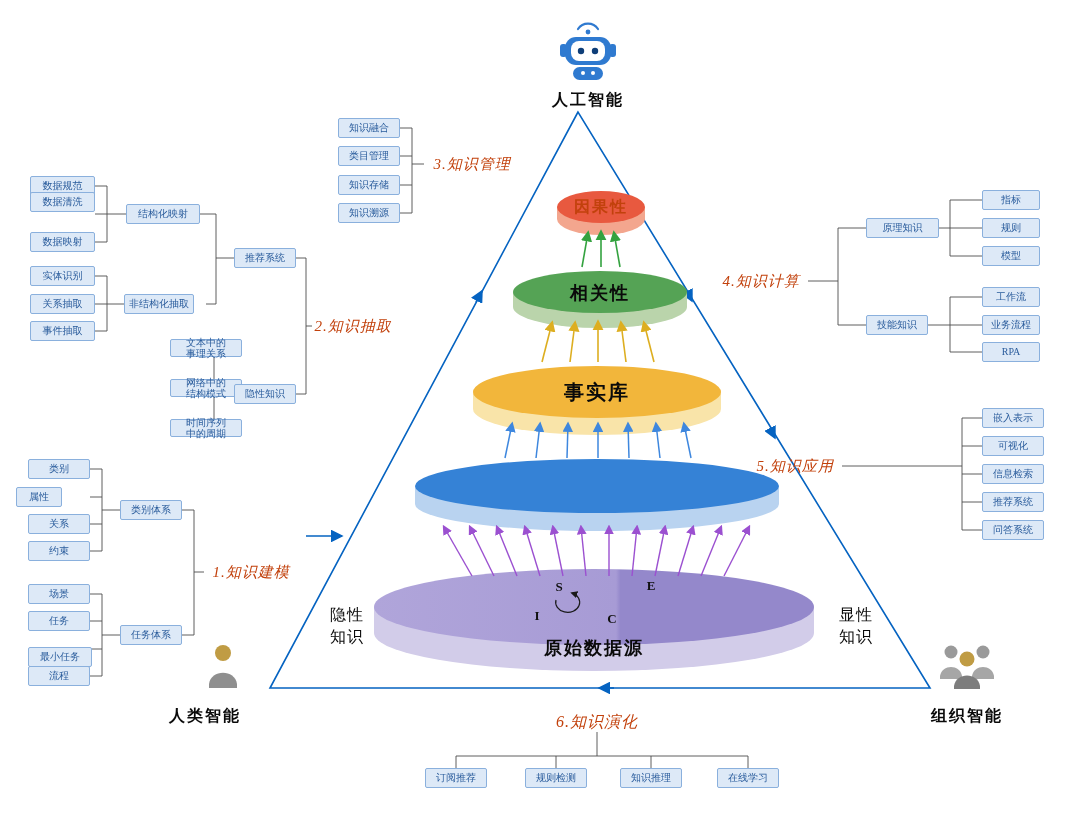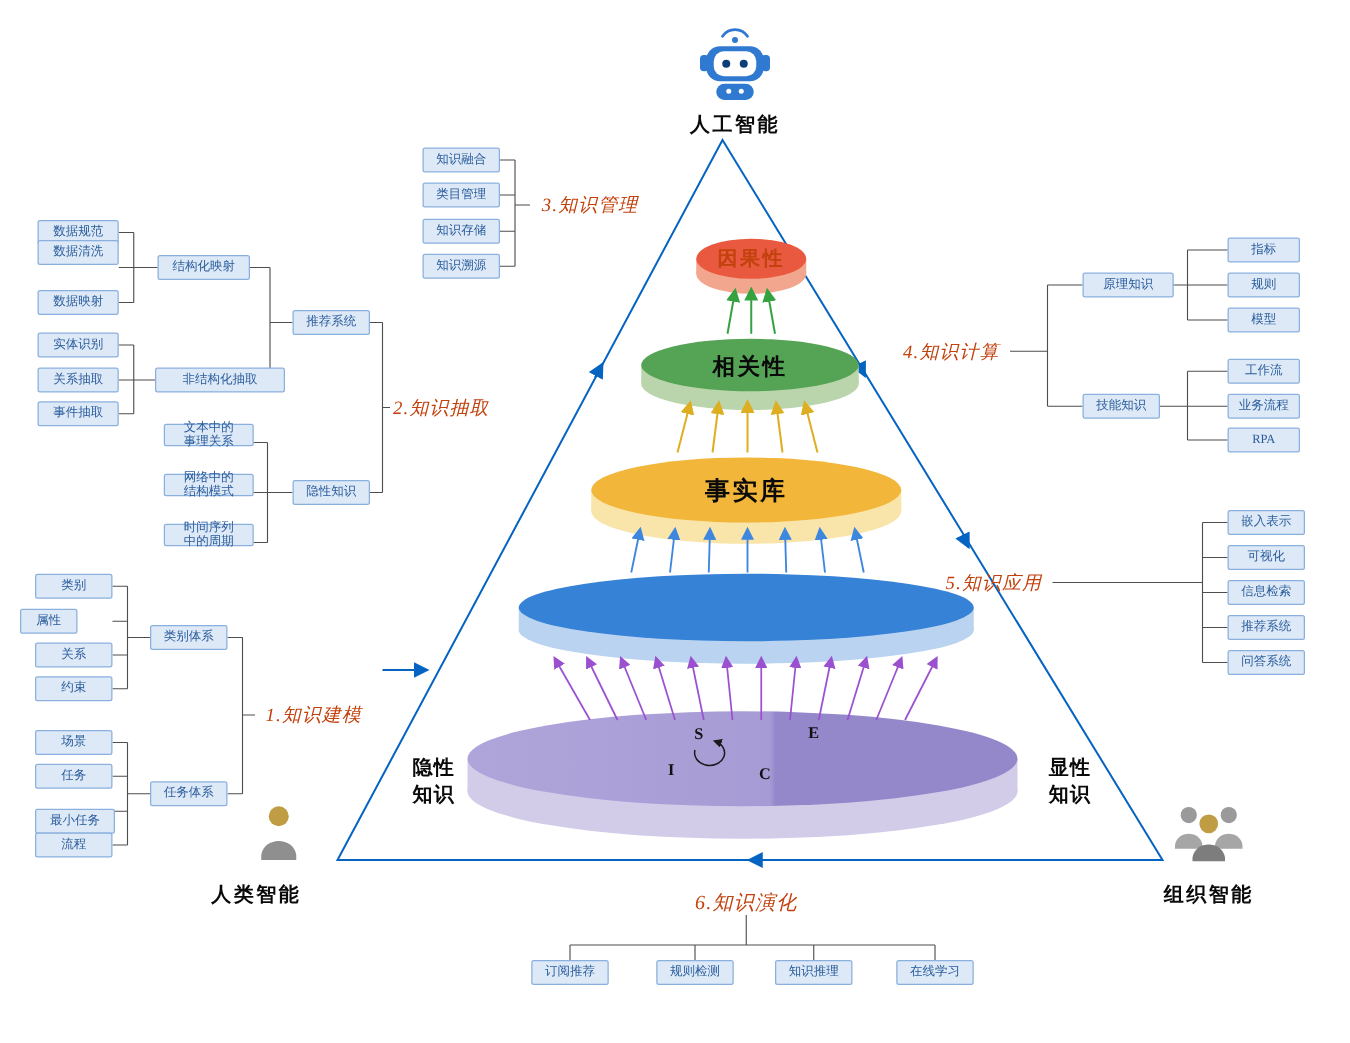--- a/index.html
+++ b/index.html
@@ -10,32 +10,32 @@
   }
   svg.layer { position:absolute; left:0; top:0; }
   .box {
     position:absolute; height:20px;
     background:#dde9f7; border:1px solid #8ab0dd; border-radius:2px;
     color:#2a5c9c; font-size:10px; line-height:1.15;
     display:flex; align-items:center; justify-content:center;
     text-align:left; padding:1px 2px;
     font-family:"Liberation Serif", serif;
   }
-  .box2 { height:18px; white-space:pre-line; }
+  .box2 { height:18px; white-space:pre-line;margin-left:39px; }
   .title {
     position:absolute; height:20px; color:#c2410c; font-size:15px;
     display:flex; align-items:center; justify-content:center;
     white-space:nowrap; letter-spacing:1px;font-style:italic;
   }
   .corner {
     position:absolute; color:#0a0a0a; font-size:16px; font-weight:bold;
     text-align:center; letter-spacing:2px;
   }
   .side-label {
-    position:absolute; width:38px; color:#0a0a0a; font-size:16px; font-weight:bold;
+    position:absolute; width:38px; color:#0a0a0a; font-size:16px; font-weight:normal;
     text-align:center; line-height:1.35; white-space:pre-line; letter-spacing:1px;
   }
   .disk-label {
     position:absolute; color:#0a0a0a; font-weight:bold; text-align:center;
     letter-spacing:2px;
   }
   .cyc {
     position:absolute; width:14px; color:#111; font-size:13px; font-weight:bold;
     text-align:center;
   }
@@ -201,39 +201,40 @@
     </g>
   </svg>
 
   <div class="corner" style="left:544px;top:90px;width:88px">人工智能</div>
   <div class="corner" style="left:161px;top:706px;width:88px">人类智能</div>
   <div class="corner" style="left:923px;top:706px;width:88px">组织智能</div>
 
   <div class="disk-label" style="left:551px;top:197px;width:100px;font-size:16px;color:#c2410c">因果性</div>
   <div class="disk-label" style="left:550px;top:281px;width:100px;font-size:18px">相关性</div>
   <div class="disk-label" style="left:542px;top:379px;width:110px;font-size:20px">事实库</div>
+  <div class="disk-label" style="left:514px;top:636px;width:160px;font-size:18px">原始数据源</div>
 
   <div class="side-label" style="left:328px;top:604px">隐性
 知识</div>
   <div class="side-label" style="left:837px;top:604px">显性
 知识</div>
 
   <div class="cyc" style="left:552px;top:579px">S</div>
   <div class="cyc" style="left:644px;top:578px">E</div>
   <div class="cyc" style="left:530px;top:608px">I</div>
   <div class="cyc" style="left:605px;top:611px">C</div>
 
   <div class="box" style="left:30px;top:176px;width:65px">数据规范</div>
   <div class="box" style="left:30px;top:192px;width:65px">数据清洗</div>
   <div class="box" style="left:30px;top:232px;width:65px">数据映射</div>
   <div class="box" style="left:126px;top:204px;width:74px">结构化映射</div>
   <div class="box" style="left:30px;top:266px;width:65px">实体识别</div>
   <div class="box" style="left:30px;top:294px;width:65px">关系抽取</div>
   <div class="box" style="left:30px;top:321px;width:65px">事件抽取</div>
-  <div class="box" style="left:124px;top:294px;width:104px">非结构化抽取</div>
+  <div class="box" style="left:124px;top:294px;width:70px">非结构化抽取</div>
   <div class="box" style="left:234px;top:248px;width:62px">推荐系统</div>
   <div class="box box2" style="left:131px;top:339px;width:72px">文本中的
 事理关系</div>
   <div class="box box2" style="left:131px;top:379px;width:72px">网络中的
 结构模式</div>
   <div class="box box2" style="left:131px;top:419px;width:72px">时间序列
 中的周期</div>
   <div class="box" style="left:234px;top:384px;width:62px">隐性知识</div>
   <div class="title" style="left:310px;top:316px;width:86px">2.知识抽取</div>
 

